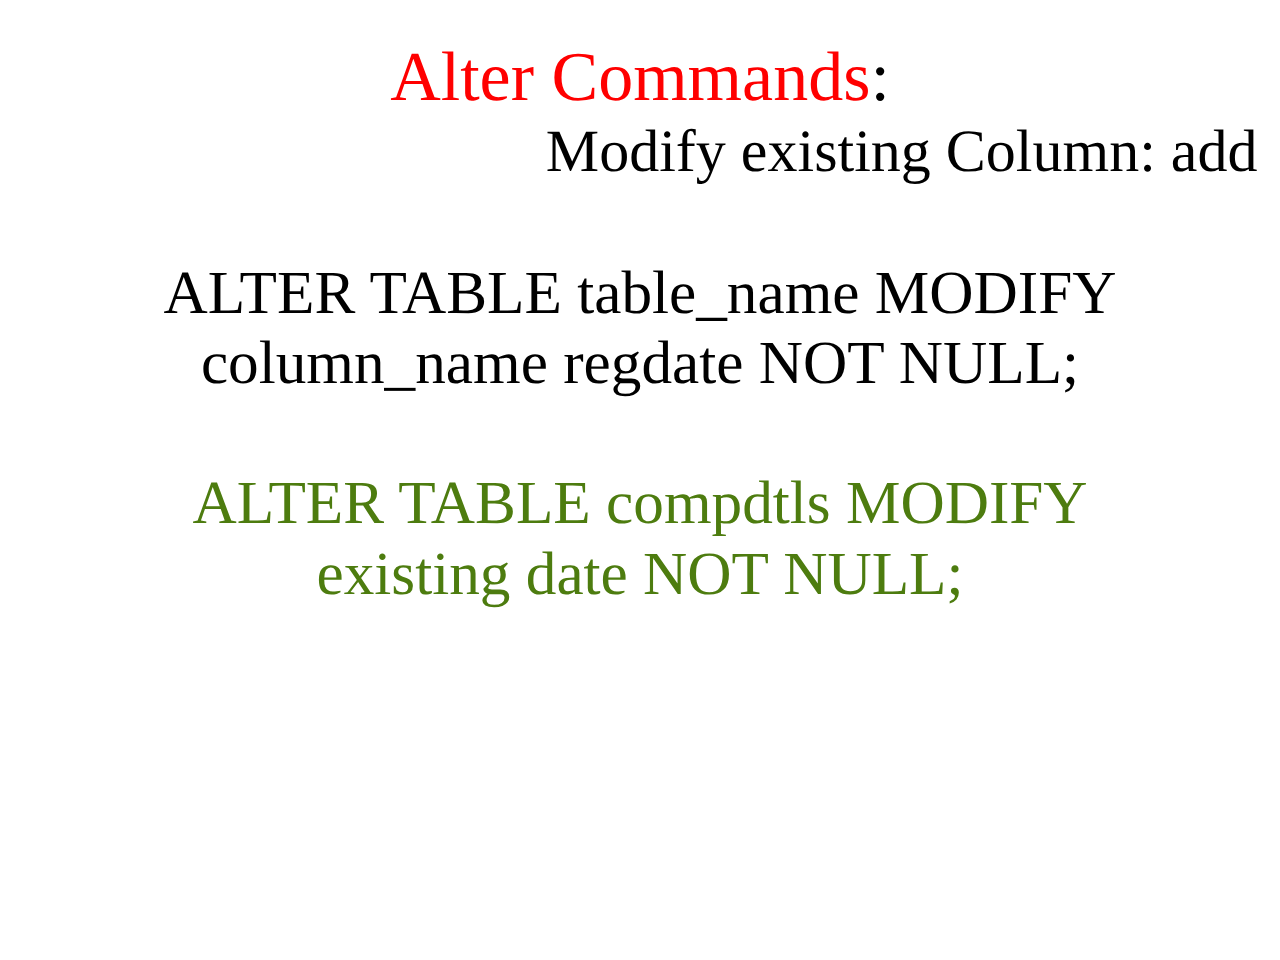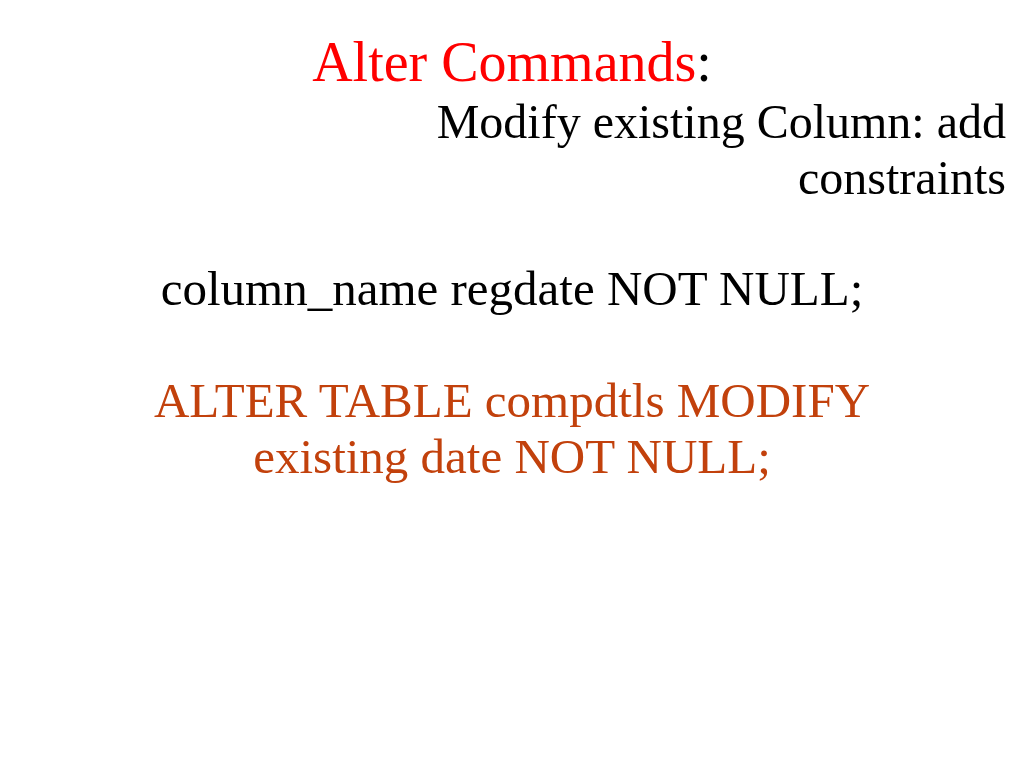--- a/index.html
+++ b/index.html
@@ -31,38 +31,38 @@
     .gap { height: 56px; }
     .syntax {
       font-size: 49px;
       line-height: 1.15;
       color: #000000;
       font-weight: 400;
     }
     .example {
       font-size: 49px;
       line-height: 1.15;
-      color: #c2410c;
+      color: #4d7c0f;
       font-weight: 400;
     }
   </style>
 </head>
 <body>
 
 <div class="slide">
 
   <div class="title-line">
     <span class="title-red">Alter Commands</span><span class="title-black">:</span>
   </div>
 
   <div class="subtitle">Modify existing Column: add</div>
-  <div class="subtitle">constraints</div>
 
   <div class="gap"></div>
 
+  <div class="syntax">ALTER TABLE table_name MODIFY</div>
   <div class="syntax">column_name regdate NOT NULL;</div>
 
   <div class="gap"></div>
 
   <div class="example">ALTER TABLE compdtls MODIFY</div>
   <div class="example">existing date NOT NULL;</div>
 
 </div>
 
 </body></html>

